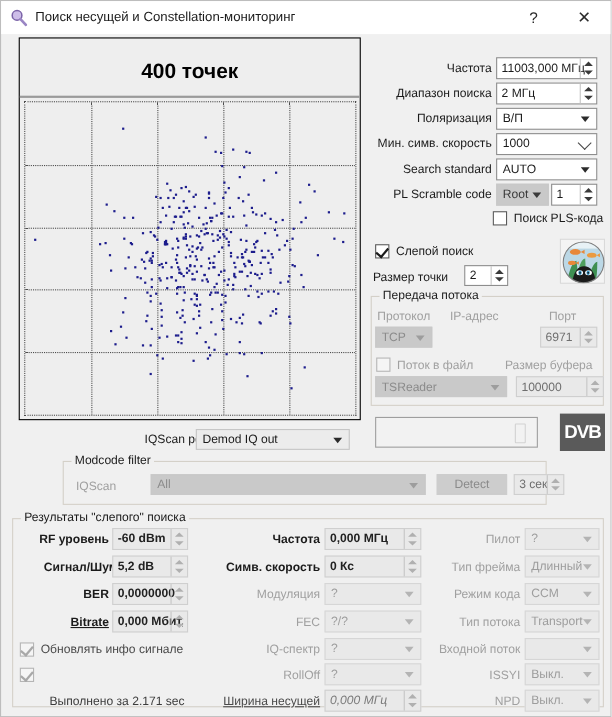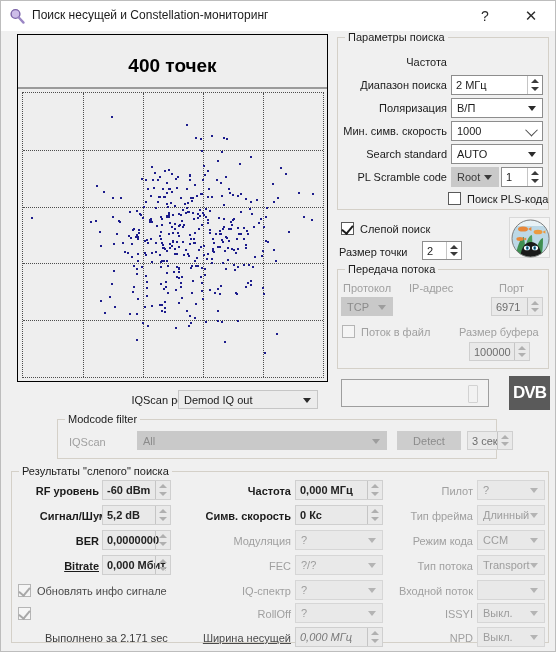--- a/index.html
+++ b/index.html
@@ -543,25 +543,29 @@
   </div>
   <div class="btn" style="left:396px;top:430px;width:64px;height:19px;">Detect</div>
   <div class="fld gray" style="left:466px;top:430px;width:46px;height:19px;">
     <span>3 сек</span>
     <span class="spin dis" style="right:0;">
         <i class="u"></i>
         <i class="d"></i>
       </span>
   </div>
 
-  <div class="grp" style="left:336px;top:36px;width:212px;height:173px;">
-    <span class="grp-title">Параметры поиска</span>
-  </div>
 
   <div class="lbl r" style="left:336px;top:55px;width:110px;">Частота</div>
+  <div class="fld" style="left:450px;top:51px;width:92px;height:20px;">
+    <span>11003,000 МГц</span>
+    <span class="spin" style="right:0;">
+        <i class="u"></i>
+        <i class="d"></i>
+      </span>
+  </div>
 
   <div class="lbl r" style="left:336px;top:78px;width:110px;">Диапазон поиска</div>
   <div class="fld" style="left:450px;top:74px;width:92px;height:20px;">
     <span>2 МГц</span>
     <span class="spin" style="right:0;">
         <i class="u"></i>
         <i class="d"></i>
       </span>
   </div>
 
@@ -661,21 +665,25 @@
     <span class="spin dis" style="right:0;">
         <i class="u"></i>
         <i class="d"></i>
       </span>
   </div>
 
   <div class="cbx dis" style="left:341px;top:324px;"></div>
   <div class="lbl dis" style="left:360px;top:325px;">Поток в файл</div>
   <div class="lbl dis" style="left:458px;top:325px;">Размер буфера</div>
 
-  <div class="fld gray" style="left:468px;top:341px;width:61px;height:19px;align-items:flex-end;">
+  <div class="cbo grayfill" style="left:340px;top:341px;width:120px;height:19px;">
+    <span class="cv">TSReader</span>
+    <span class="arw"></span>
+  </div>
+  <div class="fld gray" style="left:468px;top:341px;width:80px;height:19px;align-items:flex-end;">
     <span>100000</span>
     <span class="spin dis" style="right:0;">
         <i class="u"></i>
         <i class="d"></i>
       </span>
   </div>
 
   <div class="progbar" style="left:340px;top:378px;width:148px;height:28px;">
     <span class="glyph"></span>
   </div>

